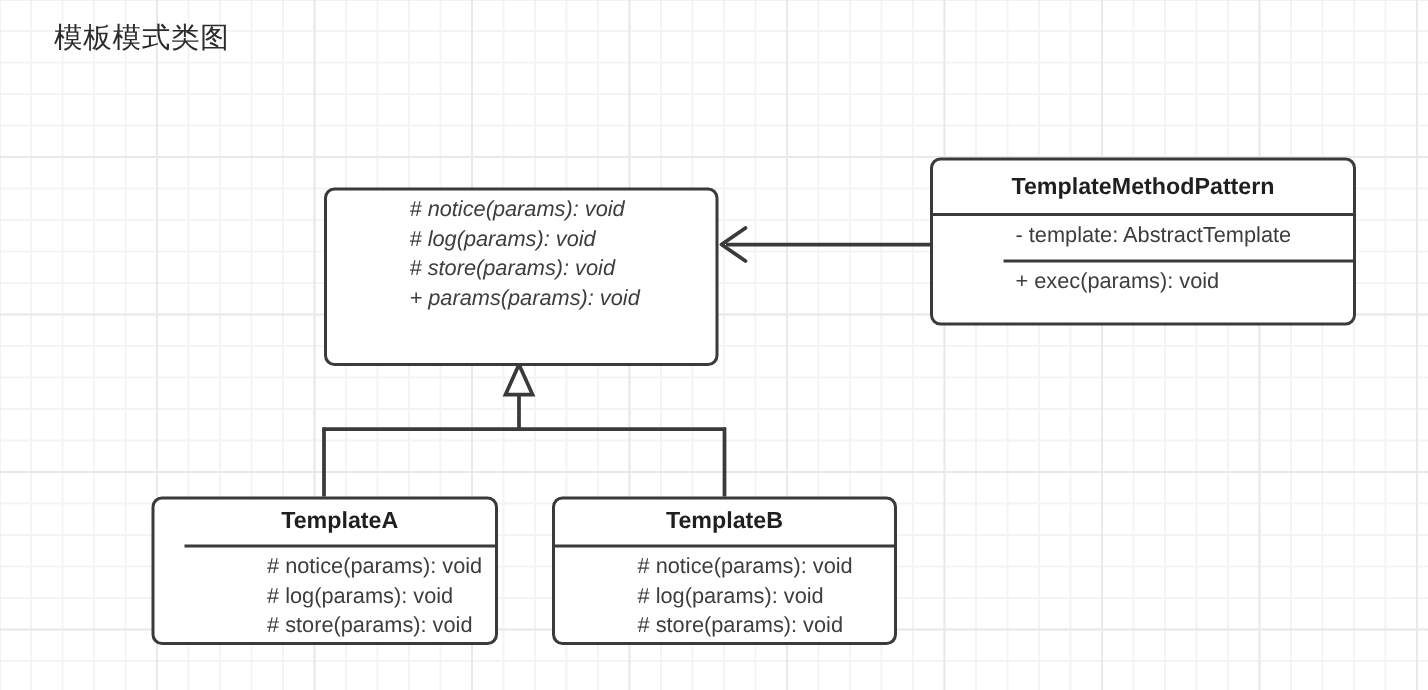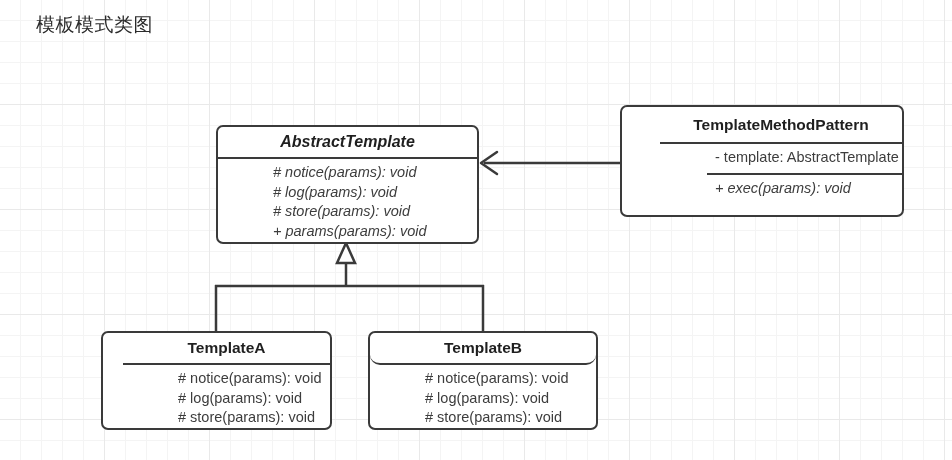--- a/index.html
+++ b/index.html
@@ -68,21 +68,20 @@
     font-style: italic;
     font-size: 16px;
   }
   .uml-compartment {
     box-sizing: border-box;
     padding: 4px 8px 5px 8px;
     margin-left: 47px;
   }
   .uml-compartment + .uml-compartment {
     border-top: 2.5px solid #3a3a3a;
-    font-style: italic;
   }
   .uml-member {
     font-size: 14.5px;
     line-height: 19.5px;
     color: #3d3d3d;
     white-space: nowrap;
   }
   .uml-member.italic {
     font-style: italic;
   }
@@ -94,40 +93,39 @@
     width: 263px;
     height: 119px;
   }
   #abstract-template .uml-title { height: 32px; }
 
   #template-method-pattern {
     left: 620px;
     top: 105px;
     width: 284px;
     height: 112px;
-    padding-left: 38px;
   }
   #template-method-pattern .uml-title { height: 37px; }
 
   #template-a {
     left: 101px;
     top: 331px;
     width: 231px;
     height: 99px;
     padding-left: 20px;
   }
   #template-a .uml-title { height: 32px; }
 
   #template-b {
     left: 368px;
     top: 331px;
     width: 230px;
     height: 99px;
   }
-  #template-b .uml-title { height: 32px; border-radius: 10px; }
+  #template-b .uml-title { height: 32px; }
 
   
   #connectors {
     position: absolute;
     left: 0;
     top: 0;
     width: 952px;
     height: 460px;
     z-index: 2;
     pointer-events: none;
@@ -155,21 +153,20 @@
 
       <line x1="216" y1="285" x2="216" y2="331" stroke="#3a3a3a" stroke-width="2.5"></line>
 
       <line x1="483" y1="285" x2="483" y2="331" stroke="#3a3a3a" stroke-width="2.5"></line>
 
       <polygon points="346,243 337,263 355,263" fill="#ffffff" stroke="#3a3a3a" stroke-width="2.5" stroke-linejoin="miter"></polygon>
     </g>
   </svg>
 
   <div class="uml-class" id="abstract-template">
-    <div class="uml-title abstract">AbstractTemplate</div>
     <div class="uml-compartment">
       <div class="uml-member italic"># notice(params): void</div>
       <div class="uml-member italic"># log(params): void</div>
       <div class="uml-member italic"># store(params): void</div>
       <div class="uml-member italic">+ params(params): void</div>
     </div>
   </div>
 
   <div class="uml-class" id="template-method-pattern">
     <div class="uml-title">TemplateMethodPattern</div>

